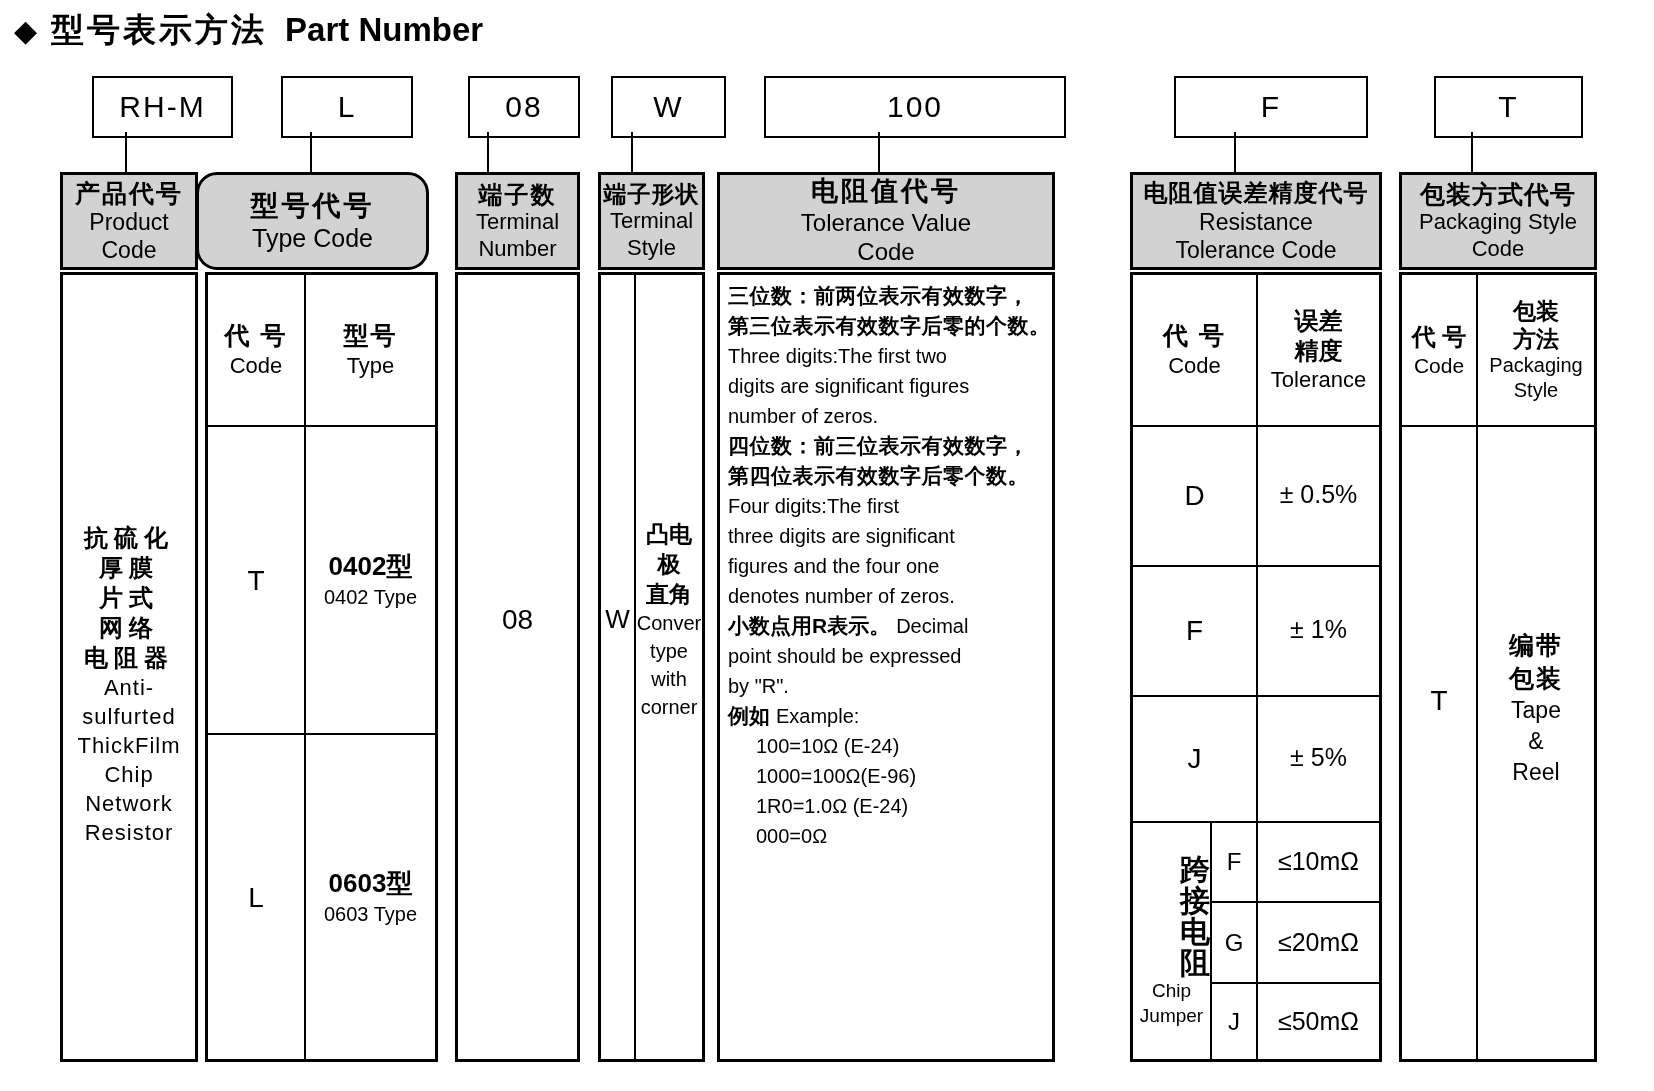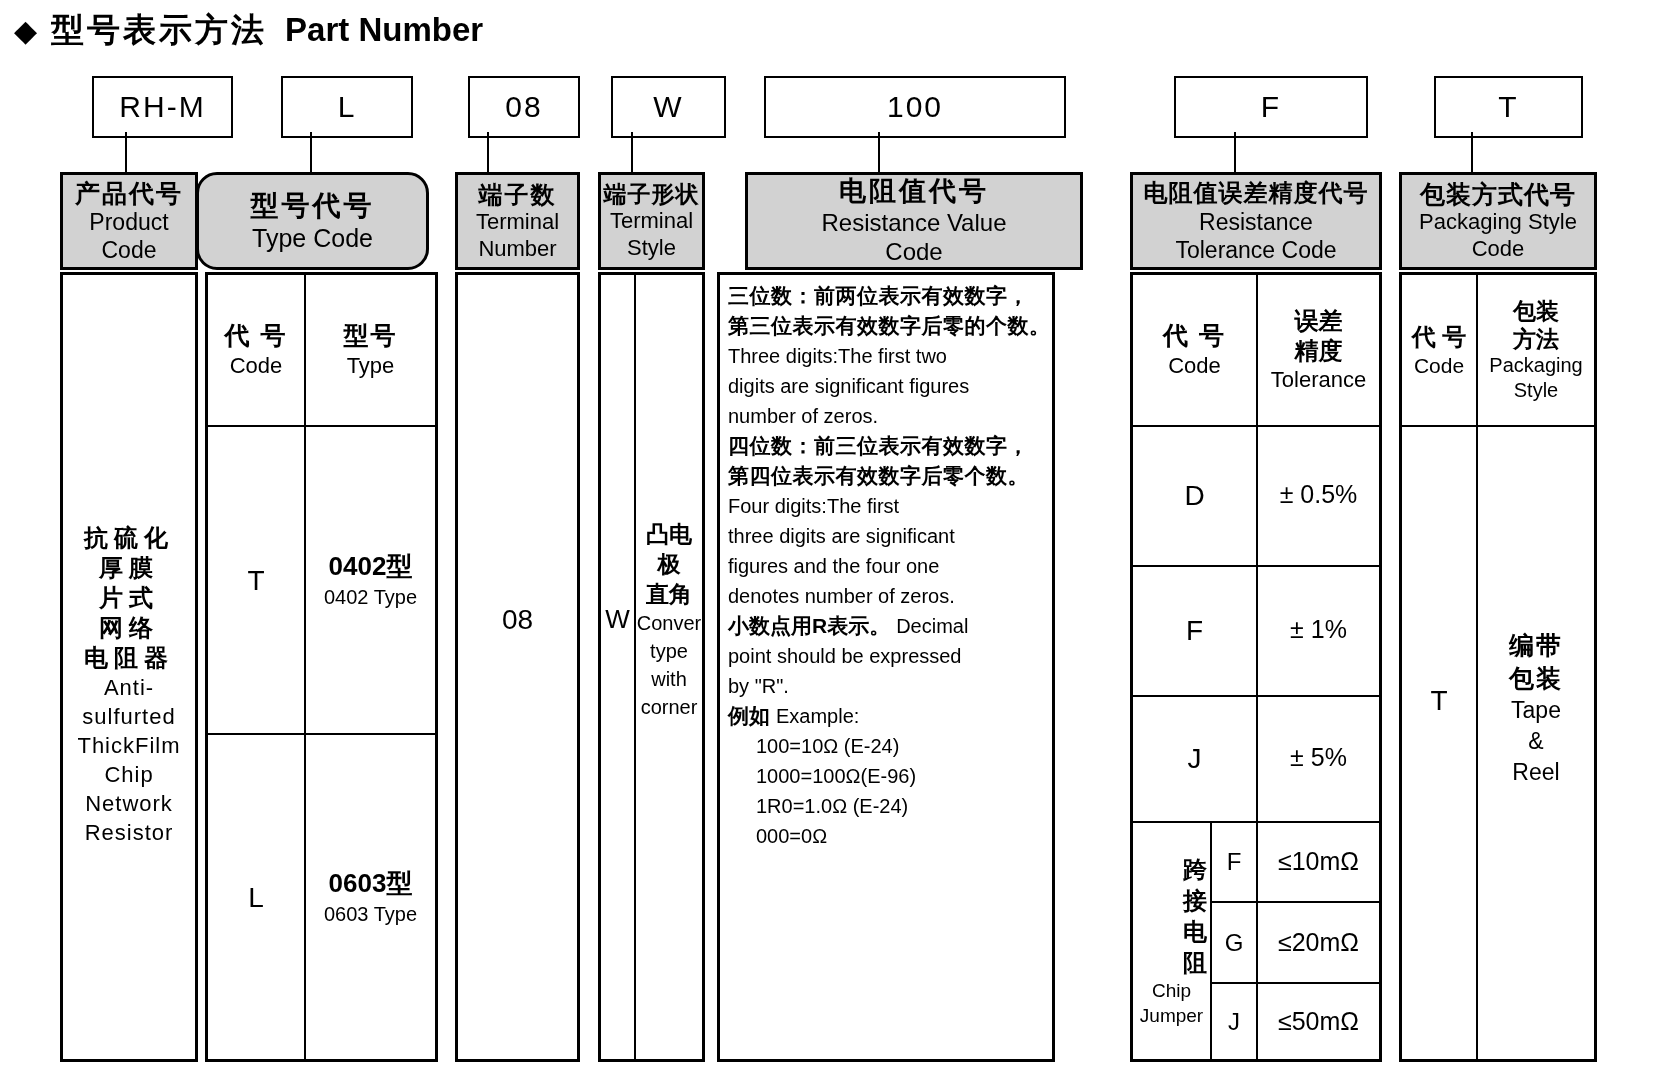--- a/index.html
+++ b/index.html
@@ -30,21 +30,21 @@
   
   .rlines{position:absolute;left:8px;top:6px;right:2px;}
   .rline{height:30px;line-height:30px;white-space:nowrap;overflow:visible;font-size:20px;text-align:left;}
   .rline.zhl{font-size:21px;font-weight:700;letter-spacing:0.5px;}
   .rline.exl{padding-left:28px;}
   .rline .zh{font-size:21px;font-weight:700;}
   .rline .en{font-size:20px;font-weight:400;margin-left:6px;}
   
   .tolval{font-size:25px;}
   .jletter{font-size:24px;}
-  .jzh{font-size:24px;font-weight:700;line-height:31px;letter-spacing:1px;margin-left:48px;}
+  .jzh{font-size:30px;font-weight:700;line-height:31px;letter-spacing:1px;margin-left:48px;}
   .jen{font-size:19px;line-height:25px;}
   .pkzh{font-size:25px;font-weight:700;line-height:33px;letter-spacing:2px;}
   .pken{font-size:23px;line-height:31px;}
   .title{position:absolute;left:14px;top:6px;height:48px;display:flex;align-items:center;}
   .title .diamond{font-size:30px;margin-right:14px;}
   .title .tzh{font-size:33px;font-weight:700;letter-spacing:3px;}
   .title .ten{font-size:33px;font-weight:600;margin-left:18px;}
 </style>
 </head>
 <body>
@@ -85,23 +85,23 @@
   <div class="hdr" style="left:455px;width:125px;">
     <div class="zh" style="font-size:24px;letter-spacing:2px;">端子数</div>
     <div class="en" style="font-size:22px;">Terminal</div>
     <div class="en" style="font-size:22px;">Number</div>
   </div>
   <div class="hdr" style="left:598px;width:107px;">
     <div class="zh" style="font-size:23px;letter-spacing:1px;">端子形状</div>
     <div class="en" style="font-size:22px;">Terminal</div>
     <div class="en" style="font-size:22px;">Style</div>
   </div>
-  <div class="hdr" style="left:717px;width:338px;margin-left:28px;">
+  <div class="hdr" style="left:717px;width:338px;">
     <div class="zh" style="font-size:27px;letter-spacing:3px;">电阻值代号</div>
-    <div class="en" style="font-size:24px;">Resistance Value</div>
+    <div class="en" style="font-size:24px;">Tolerance Value</div>
     <div class="en" style="font-size:24px;">Code</div>
   </div>
   <div class="hdr" style="left:1130px;width:252px;">
     <div class="zh" style="font-size:24px;letter-spacing:1px;">电阻值误差精度代号</div>
     <div class="en" style="font-size:23px;">Resistance</div>
     <div class="en" style="font-size:23px;">Tolerance Code</div>
   </div>
   <div class="hdr" style="left:1399px;width:198px;">
     <div class="zh" style="font-size:25px;letter-spacing:1px;">包装方式代号</div>
     <div class="en" style="font-size:22px;">Packaging Style</div>

